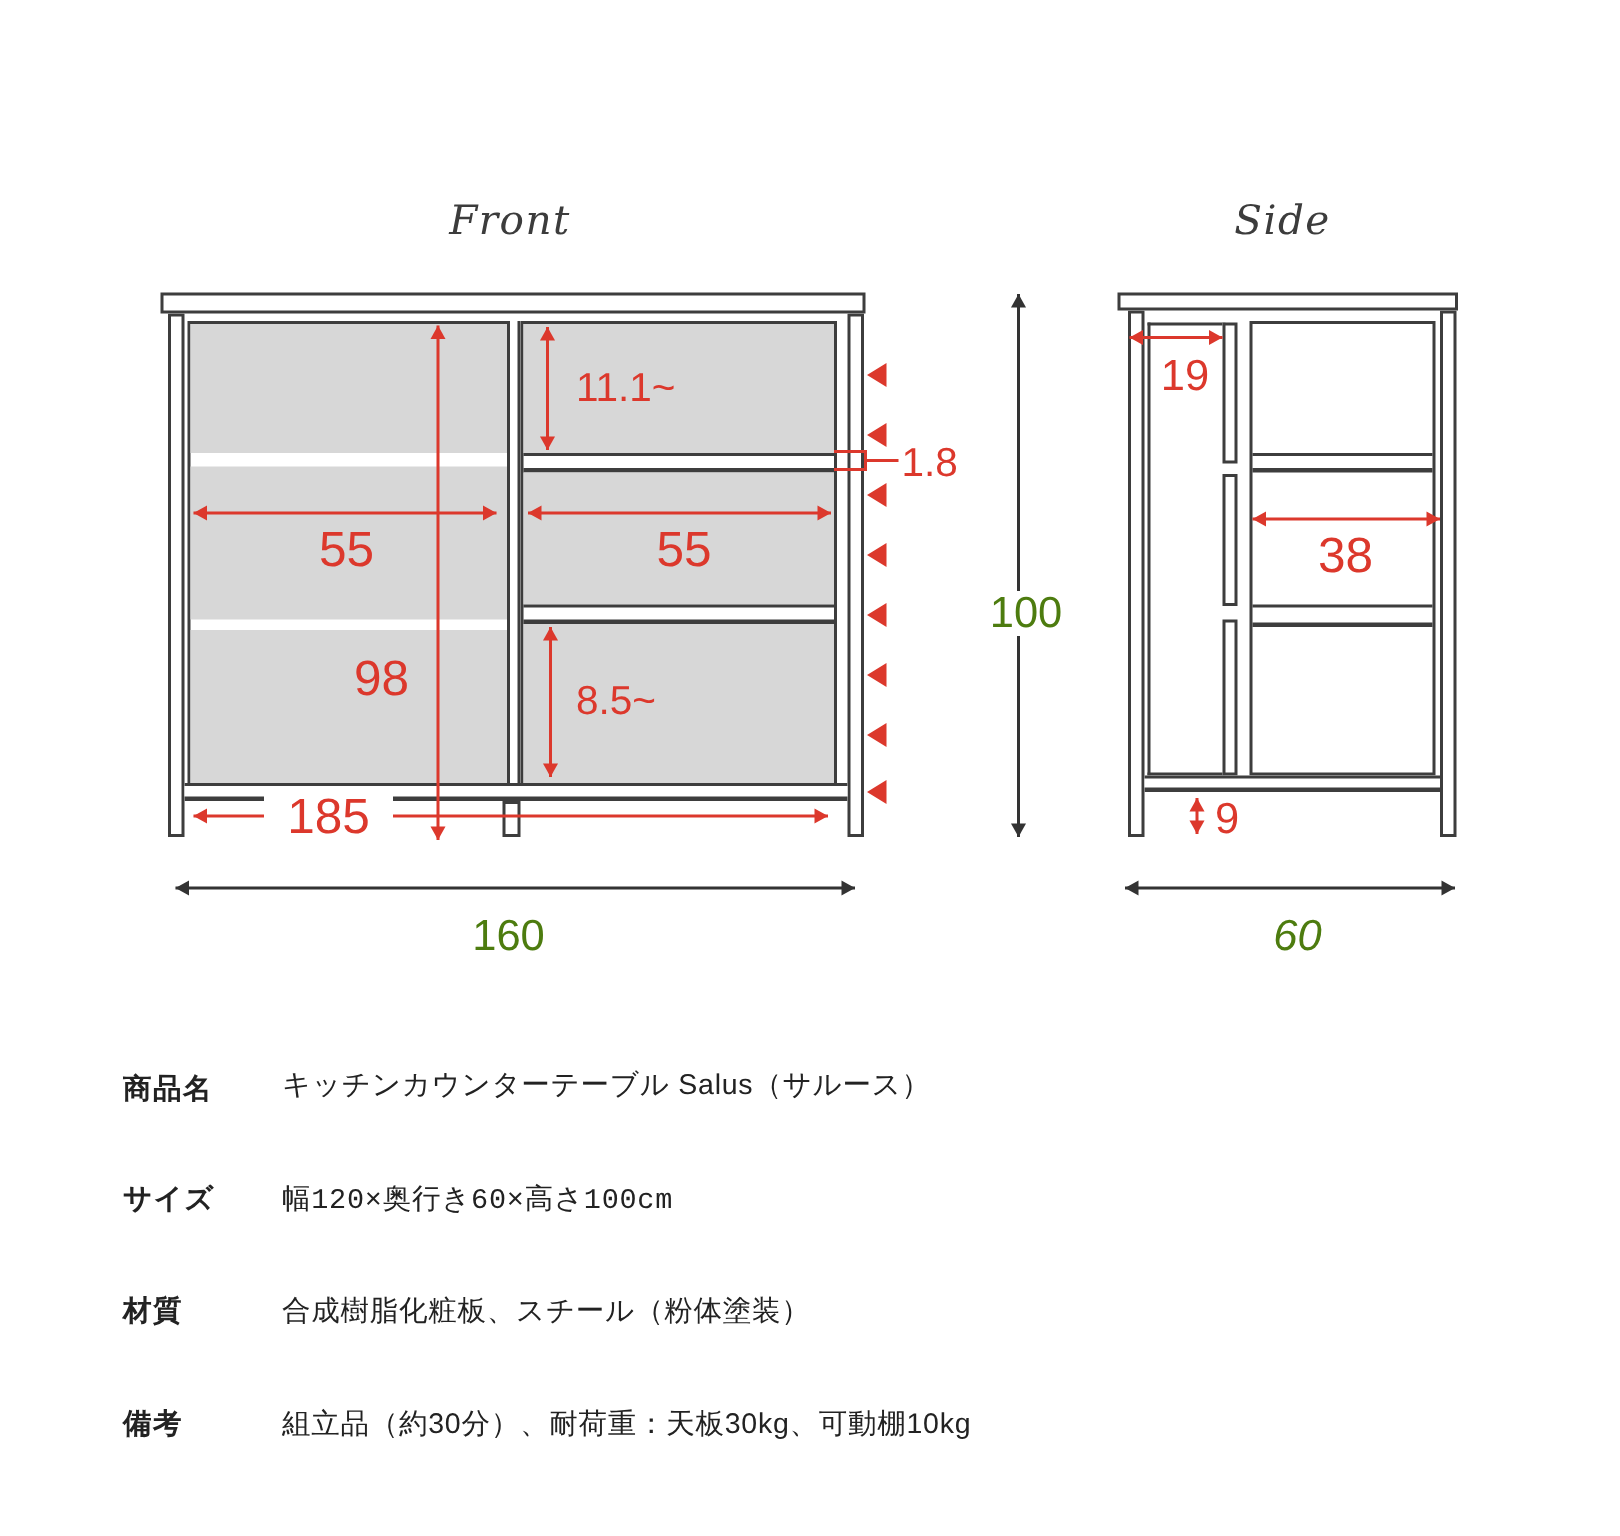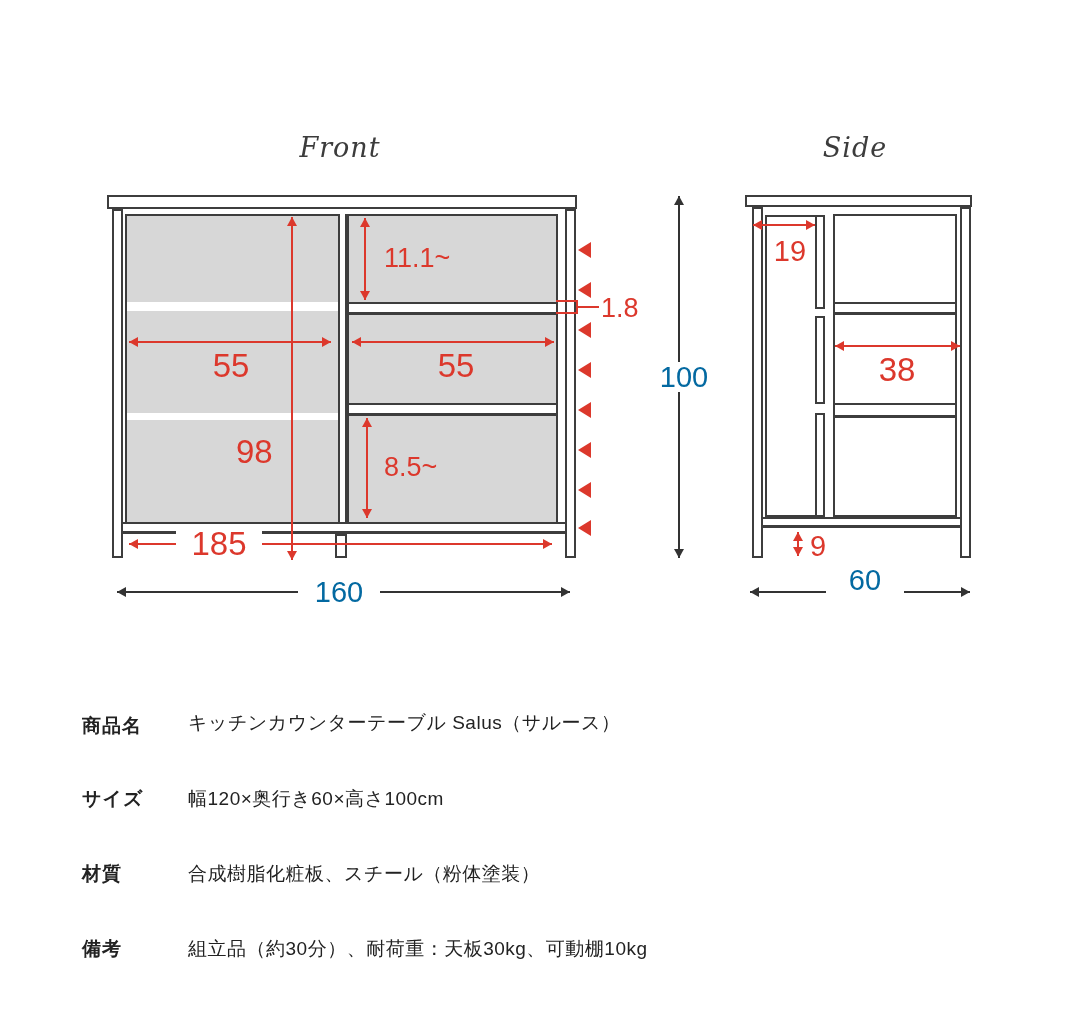--- a/index.html
+++ b/index.html
@@ -34,21 +34,21 @@
   .varrow::after{content:"";position:absolute;bottom:0;left:-4px;width:0;height:0;
     border-left:5px solid transparent;border-right:5px solid transparent;border-top:9px solid currentColor;}
   .red{color:var(--red);}
   .blk{color:#333333;}
   
   .rline-h{position:absolute;height:2px;background:var(--red);}
   .rline-v{position:absolute;width:2px;background:var(--red);}
   
   .dimtxt{position:absolute;line-height:1.05;white-space:nowrap;}
   .dimtxt.red-t{color:var(--red);}
-  .dimtxt.blk-t{color:#0369a1;}
+  .dimtxt.blk-t{color:#4d7c0f;margin-top:32px;}
   .bgw{background:#ffffff;padding:0 5px;}
   .ctr{text-align:center;}
   .rgt{}
   .f27{font-size:27px;}
   .f29{font-size:29px;}
   .f33{font-size:33px;}
   
   .tri{position:absolute;width:0;height:0;
     border-top:8px solid transparent;border-bottom:8px solid transparent;border-right:13px solid var(--red);}
   
@@ -151,28 +151,28 @@
   <div class="harrow red" style="left:753px;top:224px;width:62px;"></div>
   <div class="dimtxt red-t f29 ctr" style="left:762px;top:236px;width:56px;">19</div>
 
   <div class="harrow red" style="left:835px;top:345px;width:125px;"></div>
   <div class="dimtxt red-t f33 ctr" style="left:862px;top:353px;width:70px;">38</div>
 
   <div class="varrow red" style="left:797px;top:532px;height:24px;"></div>
   <div class="dimtxt red-t f29" style="left:810px;top:531px;">9</div>
 
   <div class="harrow blk" style="left:750px;top:591px;width:220px;"></div>
-  <div class="dimtxt blk-t f29 ctr bgw" style="left:826px;top:565px;width:68px;">60</div>
+  <div class="dimtxt blk-t f29 ctr bgw" style="left:826px;top:577px;width:68px;font-style:italic;">60</div>
 
   <div>
     <div class="srow-label" style="top:713px;">商品名</div>
     <div class="srow-value" style="top:710px;">キッチンカウンターテーブル Salus（サルース）</div>
 
     <div class="srow-label" style="top:786px;">サイズ</div>
-    <div class="srow-value" style="top:786px;">幅120×奥行き60×高さ100cm</div>
+    <div class="srow-value" style="top:786px;font-family:Liberation Mono, monospace;">幅120×奥行き60×高さ100cm</div>
 
     <div class="srow-label" style="top:861px;">材質</div>
     <div class="srow-value" style="top:861px;">合成樹脂化粧板、スチール（粉体塗装）</div>
 
     <div class="srow-label" style="top:936px;">備考</div>
     <div class="srow-value" style="top:936px;">組立品（約30分）、耐荷重：天板30kg、可動棚10kg</div>
   </div>
 
 </div>
 

